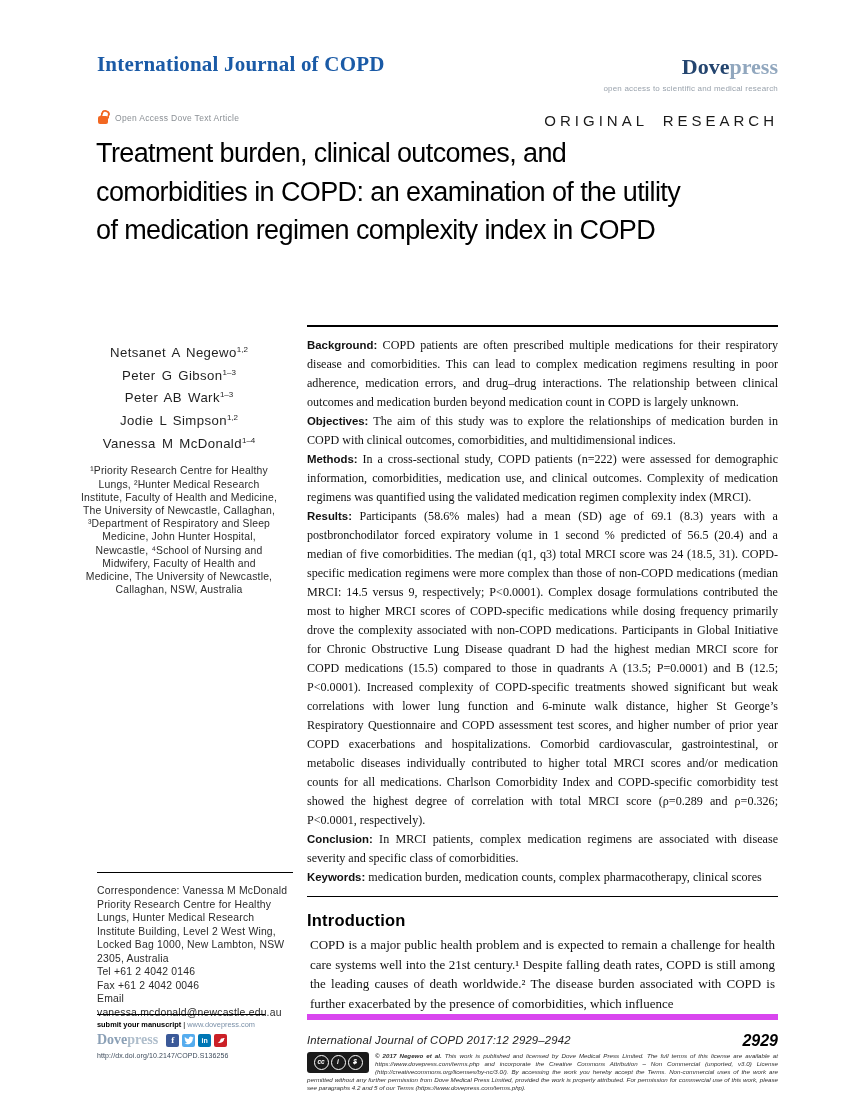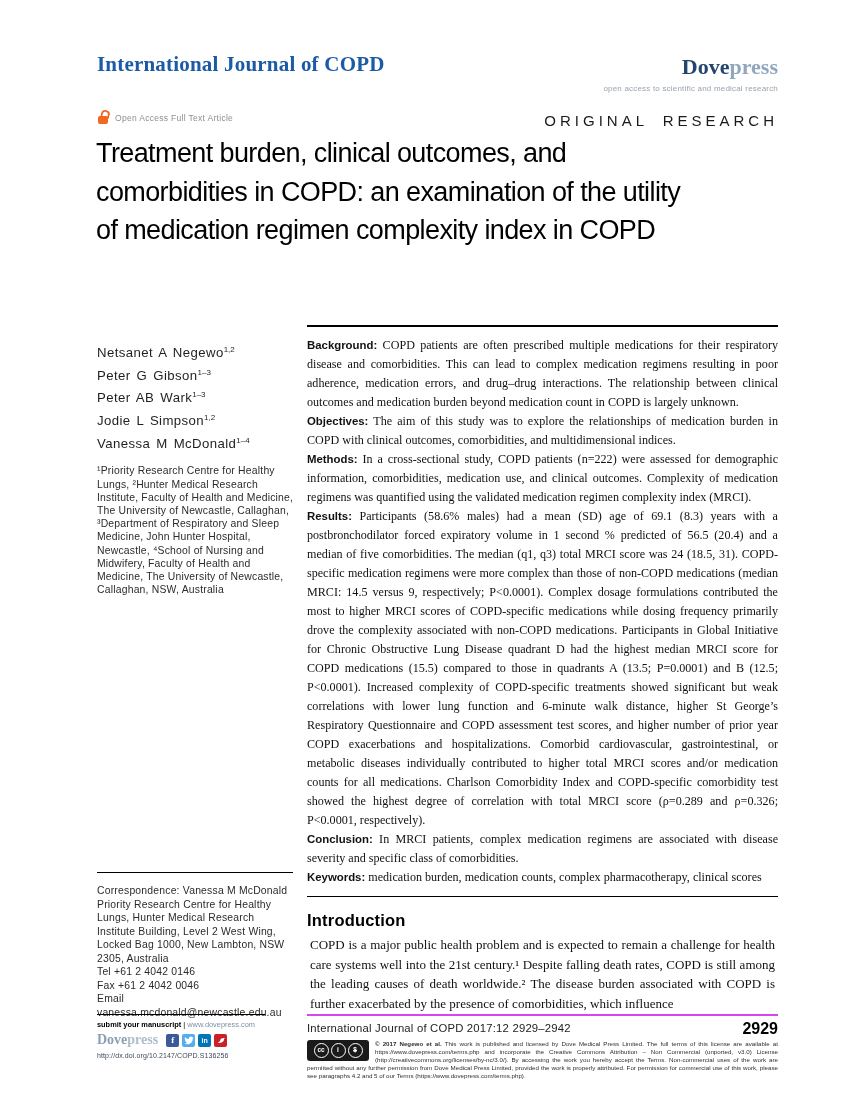--- a/index.html
+++ b/index.html
@@ -15,21 +15,21 @@
   .oa-icon{width:12px;height:15px;position:relative;display:inline-block;}
   .oa-icon::before{content:"";position:absolute;left:4px;top:0;width:5px;height:6px;border:2px solid #F26822;border-radius:50% 50% 0 0;border-bottom:none;transform:rotate(18deg);}
   .oa-icon::after{content:"";position:absolute;left:1px;top:6px;width:10px;height:8px;background:#F26822;border-radius:2px;}
   .oa-label{font-size:8.5px;color:#8A8F94;letter-spacing:0.3px;}
   .article-type{position:absolute;right:72px;top:112px;font-size:15px;color:#1a1a1a;letter-spacing:4px;word-spacing:7px;}
 
   
   .title{position:absolute;left:96px;top:134px;width:700px;font-size:27px;line-height:38.5px;color:#000;letter-spacing:-0.6px;font-weight:400;}
 
   
-  .left-col{position:absolute;left:97px;top:340px;width:198px;}
+  .left-col{position:absolute;left:80px;top:340px;width:198px;text-align:center;}
   .author{font-size:13.2px;line-height:19.3px;color:#1f1f1f;letter-spacing:0.4px;word-spacing:2px;}
   .author sup{font-size:8px;letter-spacing:0;}
   .affiliations{margin-top:11px;font-size:10.4px;line-height:13.2px;color:#2b2b2b;letter-spacing:0.2px;}
   .correspondence{position:absolute;left:97px;top:872px;width:196px;border-top:1px solid #000;padding-top:11px;font-size:10.4px;line-height:13.5px;color:#2b2b2b;letter-spacing:0.2px;}
   .correspondence div{margin:0;}
 
   
   .right-col{position:absolute;left:307px;top:325px;width:471px;}
   .rule-top{border-top:2px solid #000;margin-bottom:9px;}
   .ab{margin:0;font-family:"Liberation Serif",serif;font-size:12.1px;line-height:19px;text-align:justify;color:#111;}
@@ -44,21 +44,21 @@
   .submit-line .bold{font-weight:bold;}
   .submit-line .url{color:#7A90A8;}
   .logo-social{display:flex;align-items:center;gap:8px;margin-top:3px;}
   .dove-logo-small{font-family:"Liberation Serif",serif;font-size:14px;font-weight:bold;}
   .dove-logo-small .dove{color:#8BA0B6;}
   .dove-logo-small .press{color:#AEBDCB;}
   .social-row{display:flex;gap:3px;align-items:center;}
   .sq{width:13px;height:13px;border-radius:2px;display:flex;align-items:center;justify-content:center;color:#fff;font-size:9px;font-weight:bold;font-family:"Liberation Serif",serif;}
   .doi-line{margin-top:4px;font-size:7px;color:#3C4A5A;letter-spacing:0.1px;}
 
-  .footer-right{position:absolute;left:307px;top:1014px;width:471px;border-top:2px solid #d946ef;padding-top:6px;}
+  .footer-right{position:absolute;left:307px;top:1014px;width:471px;border-top:6px solid #d946ef;padding-top:14px;font-style:italic;}
   .citation-row{display:flex;justify-content:space-between;align-items:flex-start;}
   .citation{font-size:11.3px;color:#222;letter-spacing:0.2px;}
   .page-number{font-size:16px;font-weight:bold;color:#000;line-height:14px;}
   .license-block{margin-top:4px;font-size:6.2px;line-height:8.1px;text-align:justify;color:#2e2e2e;}
   .cc-badge{float:left;width:62px;height:21px;background:#1a1a1a;border-radius:3px;margin-right:6px;margin-bottom:2px;display:flex;align-items:center;justify-content:center;gap:2px;}
   .cc-circle{width:13px;height:13px;border:1.3px solid #fff;border-radius:50%;color:#fff;font-size:6.5px;font-weight:bold;display:flex;align-items:center;justify-content:center;font-family:"Liberation Sans",sans-serif;}
   .lead{font-weight:bold;}
 </style>
 </head>
 <body>
@@ -66,21 +66,21 @@
 <div>
 
   <div class="journal-name">International Journal of COPD</div>
   <div class="dove-logo">
     <span class="dove">Dove</span><span class="press">press</span>
   </div>
   <div class="tagline">open access to scientific and medical research</div>
 
   <div class="oa-row">
     <span class="oa-icon"></span>
-    <span class="oa-label">Open Access Full Text Article</span>
+    <span class="oa-label">Open Access Dove Text Article</span>
   </div>
   <div class="article-type">ORIGINAL RESEARCH</div>
 
   <div class="title">
     <div>Treatment burden, clinical outcomes, and</div>
     <div>comorbidities in COPD: an examination of the utility</div>
     <div>of medication regimen complexity index in COPD</div>
   </div>
 
   <div class="left-col">

